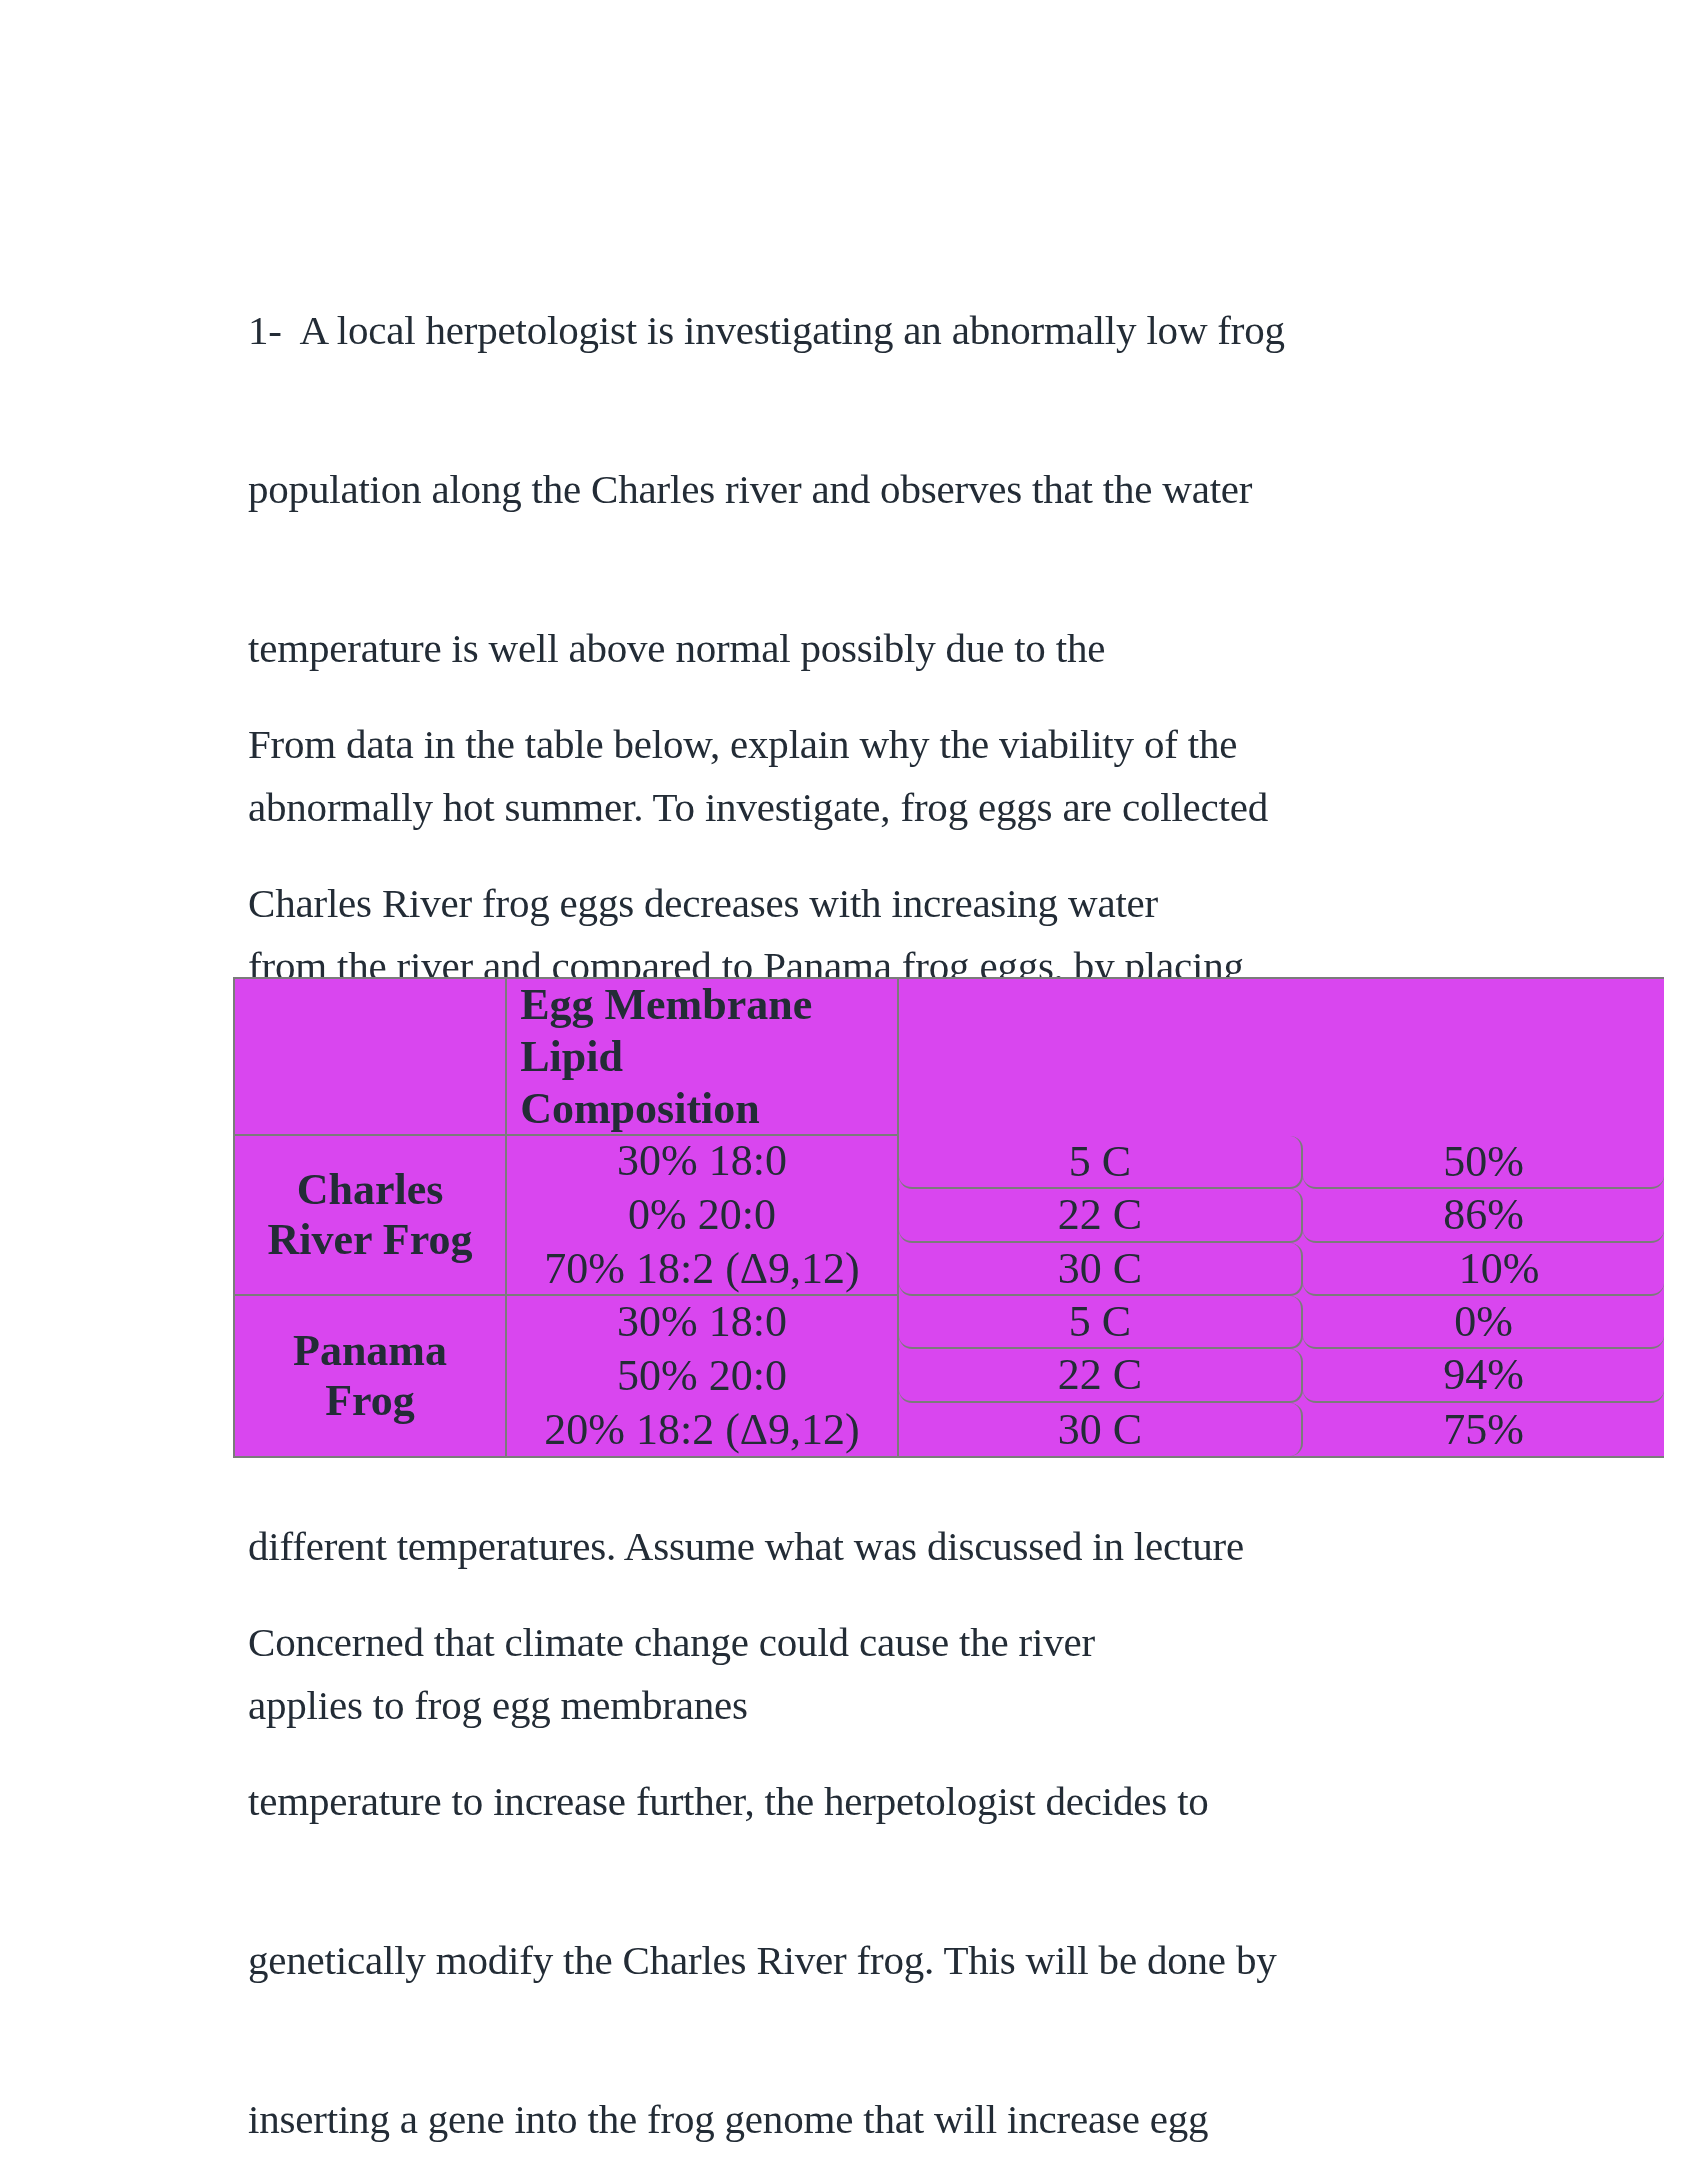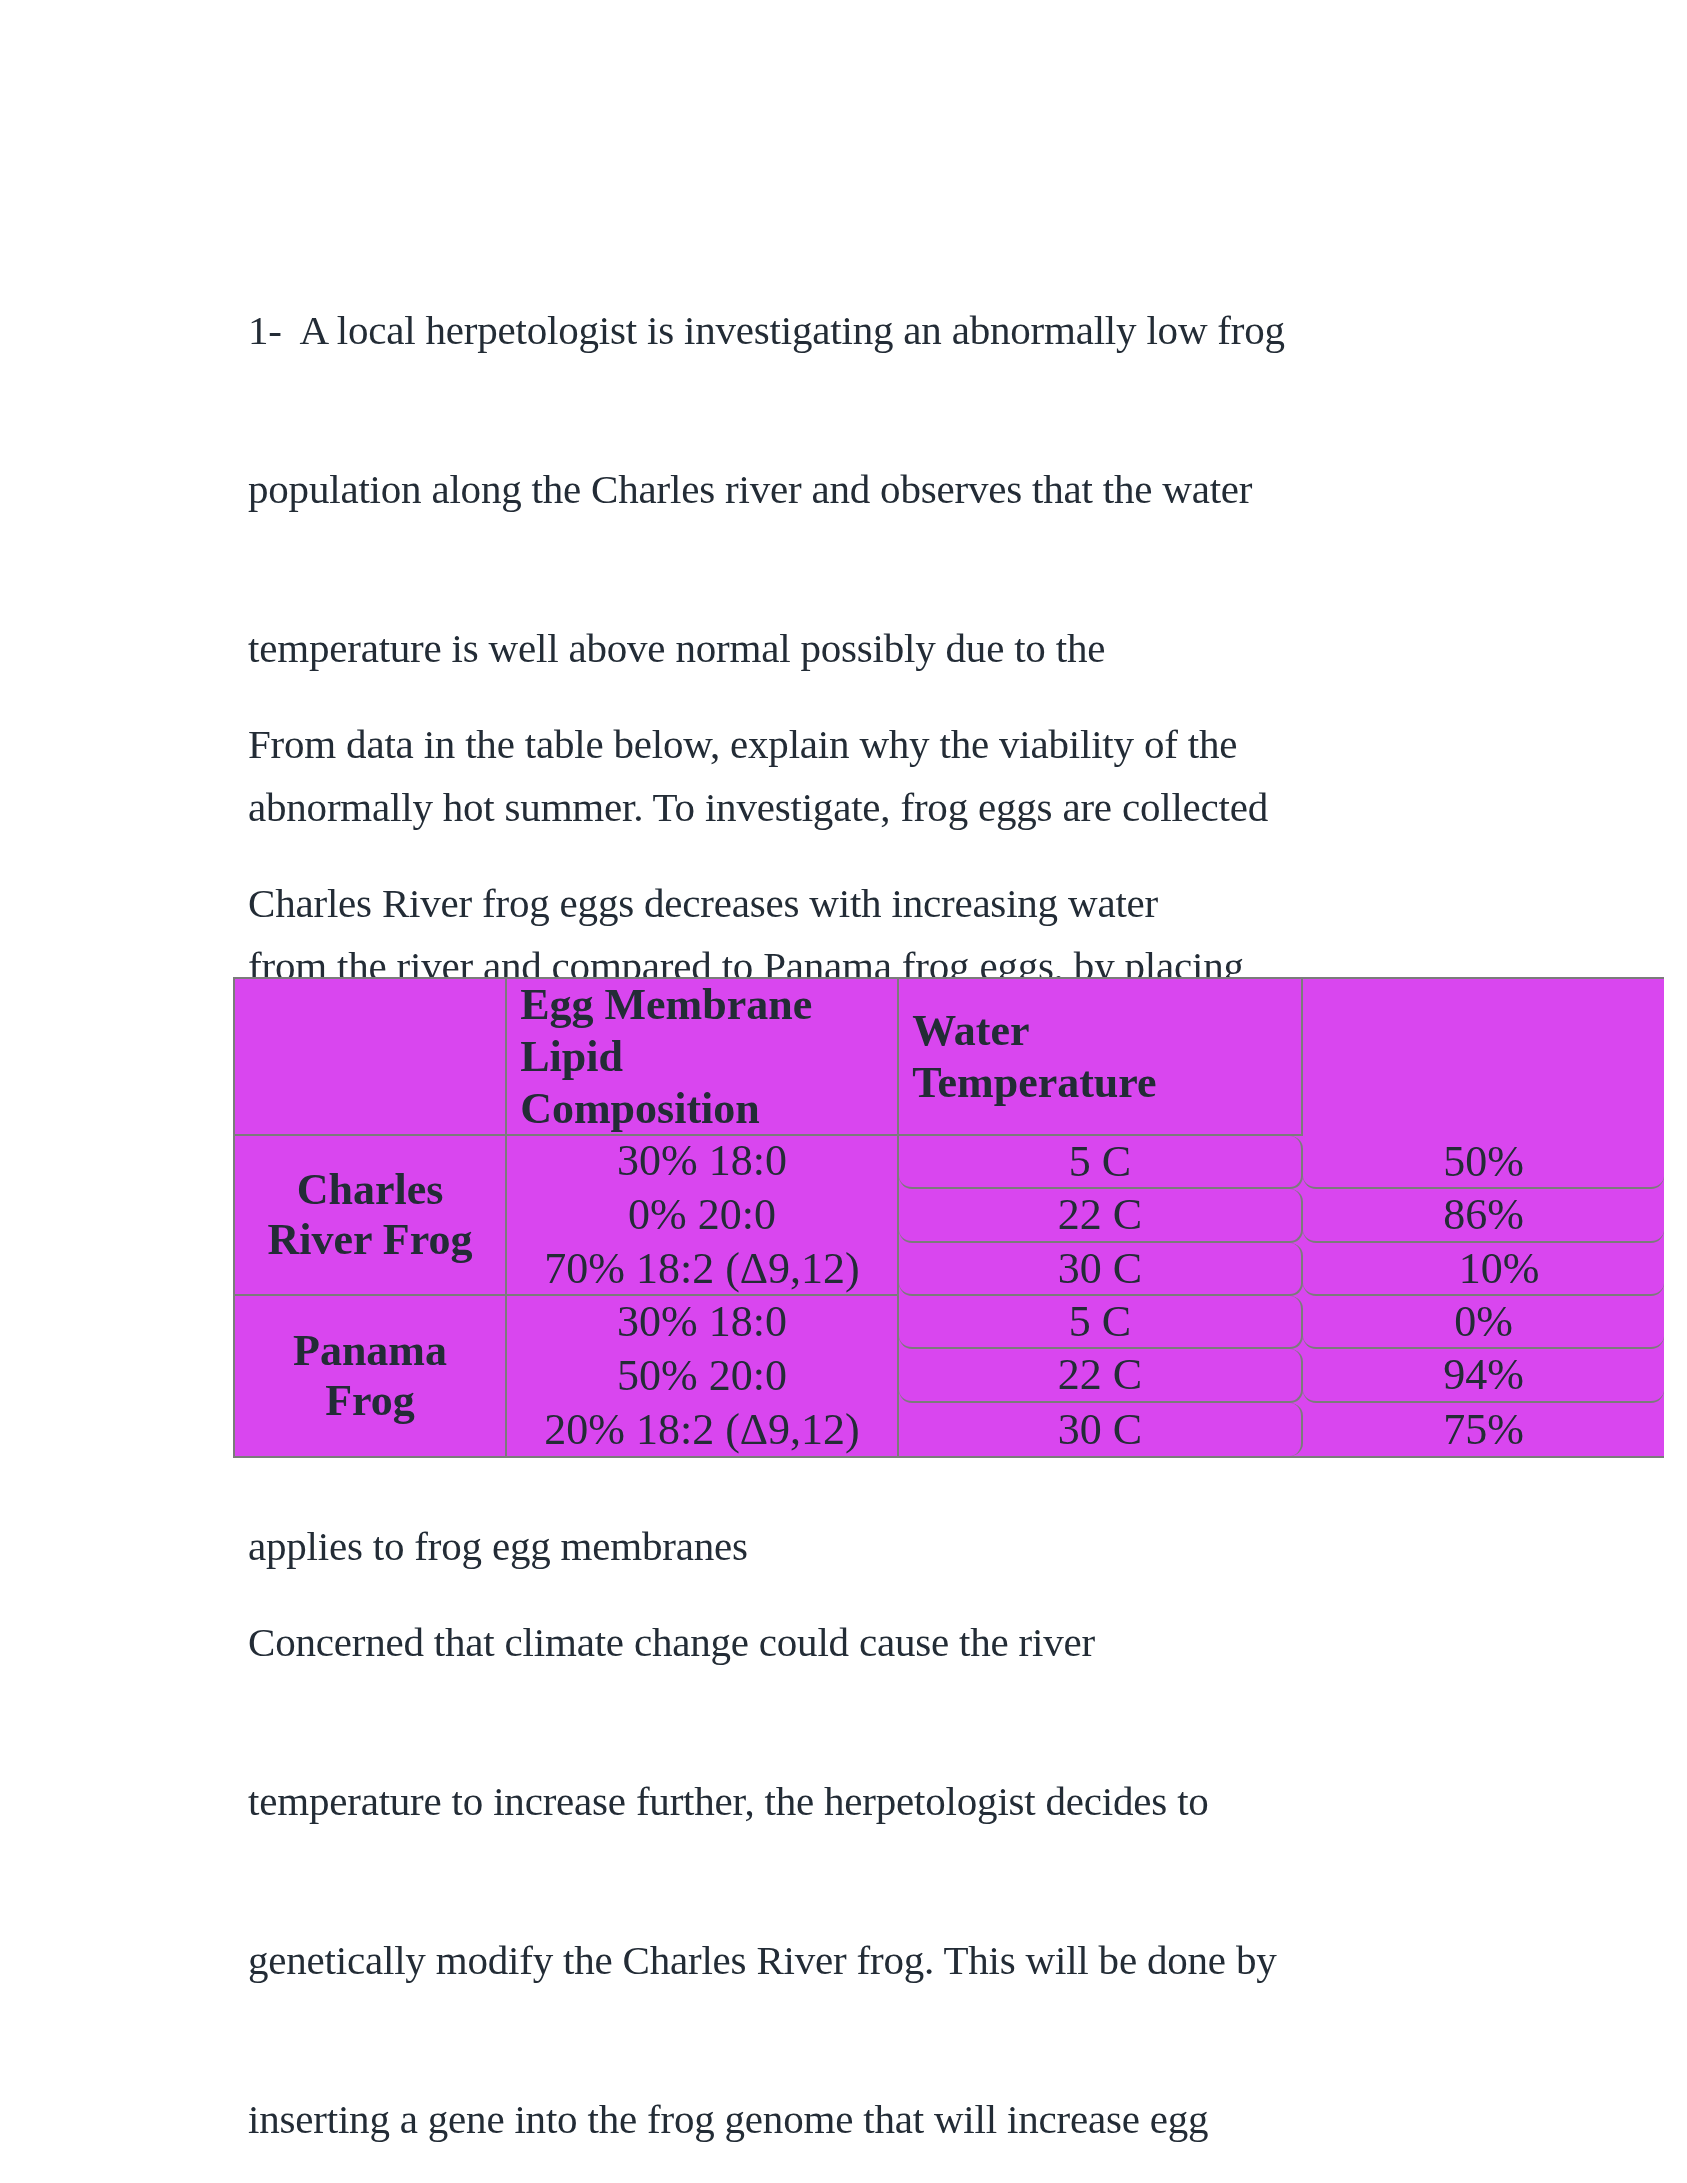--- a/index.html
+++ b/index.html
@@ -51,37 +51,32 @@
     <div>the eggs in water baths of different temperature while they</div>
     <div>develop.</div>
   </div>
 
   <div class="para" id="p2">
     <div>From data in the table below, explain why the viability of the</div>
     <div>Charles River frog eggs decreases with increasing water</div>
     <div>temperature. Be specific as to the effects of the membrane</div>
     <div><span>composition on the </span><span class="tm-t">T</span><span class="tm-m">m</span><span> of the egg membrane, the fluidity of the</span></div>
     <div>membrane, and the viability of the egg membrane at the</div>
+    <div>different temperatures. Assume what was discussed in lecture</div>
     <div>applies to frog egg membranes</div>
   </div>
 
   <div class="tbl">
 
     <div class="cell hdr br bb"></div>
     <div class="cell hdr br bb">
       <div class="lines">
         <div>Egg Membrane</div>
         <div>Lipid</div>
         <div>Composition</div>
-      </div>
-    </div>
-    <div class="cell hdr br bb">
-      <div class="lines">
-        <div>Water</div>
-        <div>Temperature</div>
       </div>
     </div>
 
     <div class="cell frog br bb" style="grid-column:1; grid-row:2 / 5;">
       <div>Charles</div>
       <div>River Frog</div>
     </div>
     <div class="cell lipid br bb" style="grid-column:2; grid-row:2 / 5;">
       <div>30% 18:0</div>
       <div>0% 20:0</div>

